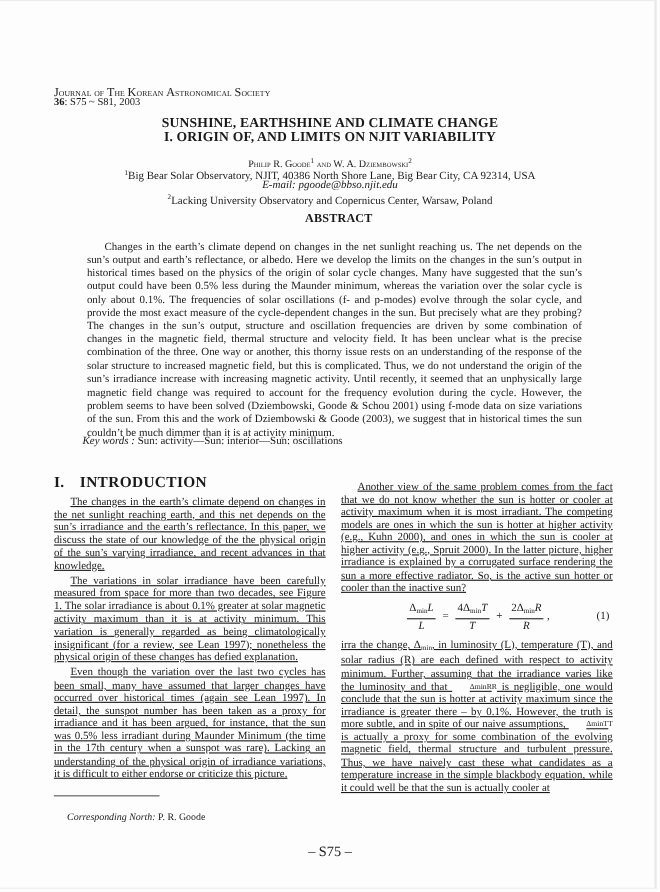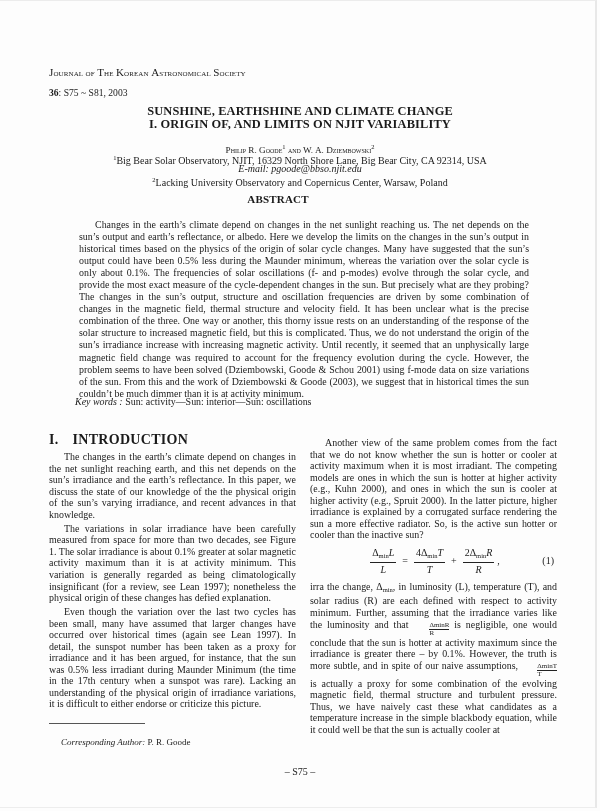--- a/index.html
+++ b/index.html
@@ -10,65 +10,65 @@
       color: #1a1a1a;
       position: relative;
     }
     .page-frame {
       position: absolute; left: 0; top: 0; width: 597px; height: 808px;
       border-top: 1px solid #ececec; border-right: 2px solid #e8e8e8; border-bottom: 1px solid #ededed;
       box-sizing: border-box;
     }
     .abs { position: absolute; }
     .journal {
-      left: 49px; top: 66px; font-size: 9.4px; letter-spacing: 0.1px;
+      left: 49px; top: 78px; font-size: 9.4px; letter-spacing: 0.1px;
       font-variant: small-caps; line-height: 12px;
     }
     .journal .big { font-size: 11px; }
     .volume { left: 49px; top: 87px; font-size: 9.6px; line-height: 12px; }
     .volume b { font-weight: bold; }
     .title {
       left: 0; width: 600px; top: 105px; text-align: center;
       font-size: 12.4px; font-weight: bold; line-height: 13.4px; letter-spacing: 0.15px;
     }
     .authors { left: 0; width: 600px; top: 141px; text-align: center; font-size: 9.2px; line-height: 11px; font-variant: small-caps; }
     .affil { left: 0; width: 600px; text-align: center; font-size: 10px; line-height: 11px; }
     .affil sup, .authors sup { font-size: 6.5px; vertical-align: 4px; font-variant: normal; }
     .email { font-style: italic; }
-    .abstract-heading { left: 0; width: 556px; top: 193px; text-align: center; font-weight: bold; font-size: 11px; letter-spacing: 0.2px; }
+    .abstract-heading { left: 0; width: 556px; top: 193px; text-align: center; font-weight: bold; font-size: 11px; letter-spacing: 0.2px; padding-left: 30px; }
     .abstract {
       left: 75px; width: 450px; top: 215px;
       font-size: 9.95px; line-height: 12.05px; text-align: justify; text-indent: 16px;
       margin: 4px;
     }
     .keywords { left: 75px; top: 396px; font-size: 9.95px; }
     .keywords i { font-style: italic; }
     .col { width: 247px; font-size: 9.95px; line-height: 11.55px; text-align: justify; }
-    .col p { margin: 0 0 2.5px 0; text-indent: 15px; hyphens: manual; }
+    .col p { margin: 0 0 2.5px 0; text-indent: 15px; hyphens: manual; text-decoration: underline; }
     .col-left { left: 49px; top: 451px; }
     .col-right { left: 310px; top: 437px; }
     .section-heading { left: 49px; top: 432px; font-weight: bold; font-size: 14px; letter-spacing: 0.3px; }
     .section-heading .num { margin-right: 14px; }
     .equation {
       display: flex; align-items: center; justify-content: center; position: relative;
       height: 30px; margin: 5px 0 5px 0; font-size: 10px;
     }
     .frac { display: inline-flex; flex-direction: column; align-items: center; margin: 0 3px; line-height: 11px; }
     .frac .num-part { border-bottom: 0.8px solid #222; padding: 0 2px 1px 2px; }
     .frac .den-part { padding-top: 1px; font-style: italic; }
     .frac i { font-style: italic; }
     .sub { font-size: 6.5px; vertical-align: -2px; }
     .eq-op { margin: 0 3px; }
     .eq-num { position: absolute; right: 3px; }
-    .inline-frac { display: inline-flex; flex-direction: column; align-items: flex-start; font-size: 7px; line-height: 7px; vertical-align: 1px; margin-left: 16px; }
+    .inline-frac { display: inline-flex; align-items: flex-start; font-size: 7px; line-height: 7px; vertical-align: 1px; margin-left: 16px; }
     .inline-frac span:first-child { border-bottom: 0.6px solid #222; }
     .footnote-rule { left: 49px; top: 723px; width: 96px; height: 0; border-top: 1px solid #555; }
     .footnote { left: 61px; top: 737px; font-size: 9px; }
     .footnote i { font-style: italic; }
-    .page-number { left: 0; width: 600px; top: 766px; text-align: center; font-size: 10px; }
+    .page-number { left: 0; width: 600px; top: 766px; text-align: center; font-size: 13px; }
   </style>
 </head>
 <body>
 
 <div class="page-frame"></div>
 
 <div class="abs journal">
   <span class="big">J</span><span>ournal of </span><span class="big">T</span><span>he </span><span class="big">K</span><span>orean </span><span class="big">A</span><span>stronomical </span><span class="big">S</span><span>ociety</span>
 </div>
 <div class="abs volume">
@@ -78,21 +78,21 @@
 <div class="abs title">
   <div>SUNSHINE, EARTHSHINE AND CLIMATE CHANGE</div>
   <div>I. ORIGIN OF, AND LIMITS ON NJIT VARIABILITY</div>
 </div>
 
 <div class="abs authors">
   <span>Philip R. Goode</span><sup>1</sup><span> and </span><span>W. A. Dziembowski</span><sup>2</sup>
 </div>
 
 <div class="abs affil" style="top:152px;">
-  <sup>1</sup><span>Big Bear Solar Observatory, NJIT, 16329 North Shore Lane, Big Bear City, CA 92314, USA</span>
+  <sup>1</sup><span>Big Bear Solar Observatory, NJIT, 40386 North Shore Lane, Big Bear City, CA 92314, USA</span>
 </div>
 <div class="abs affil email" style="top:163px;">
   <span>E-mail: pgoode@bbso.njit.edu</span>
 </div>
 <div class="abs affil" style="top:174px;">
   <sup>2</sup><span>Lacking University Observatory and Copernicus Center, Warsaw, Poland</span>
 </div>
 
 <div class="abs abstract-heading">ABSTRACT</div>
 <p class="abs abstract">Changes in the earth’s climate depend on changes in the net sunlight reaching us. The net depends on the sun’s output and earth’s reflectance, or albedo. Here we develop the limits on the changes in the sun’s output in historical times based on the physics of the origin of solar cycle changes. Many have suggested that the sun’s output could have been 0.5% less during the Maunder minimum, whereas the variation over the solar cycle is only about 0.1%. The frequencies of solar oscillations (f- and p-modes) evolve through the solar cycle, and provide the most exact measure of the cycle-dependent changes in the sun. But precisely what are they probing? The changes in the sun’s output, structure and oscillation frequencies are driven by some combination of changes in the magnetic field, thermal structure and velocity field. It has been unclear what is the precise combination of the three. One way or another, this thorny issue rests on an understanding of the response of the solar structure to increased magnetic field, but this is complicated. Thus, we do not understand the origin of the sun’s irradiance increase with increasing magnetic activity. Until recently, it seemed that an unphysically large magnetic field change was required to account for the frequency evolution during the cycle. However, the problem seems to have been solved (Dziembowski, Goode &amp; Schou 2001) using f-mode data on size variations of the sun. From this and the work of Dziembowski &amp; Goode (2003), we suggest that in historical times the sun couldn’t be much dimmer than it is at activity minimum.</p>
@@ -137,16 +137,16 @@
         <span>ΔminR</span>
         <span>R</span>
       </span><span> is negligible, one would conclude that the sun is hot­ter at activity maximum since the irradiance is greater there – by 0.1%. However, the truth is more subtle, and in spite of our naive assumptions, </span><span class="inline-frac">
         <span>ΔminT</span>
         <span>T</span>
       </span><span> is actu­ally a proxy for some combination of the evolving mag­netic field, thermal structure and turbulent pressure. Thus, we have naively cast these what candidates as a temperature increase in the simple blackbody equation, while it could well be that the sun is actually cooler at</span></p>
 </div>
 
 <div class="abs footnote-rule"></div>
 <div class="abs footnote">
-  <i>Corresponding Author:</i><span> P. R. Goode</span>
+  <i>Corresponding North:</i><span> P. R. Goode</span>
 </div>
 
 <div class="abs page-number">– S75 –</div>
 
 </body></html>

